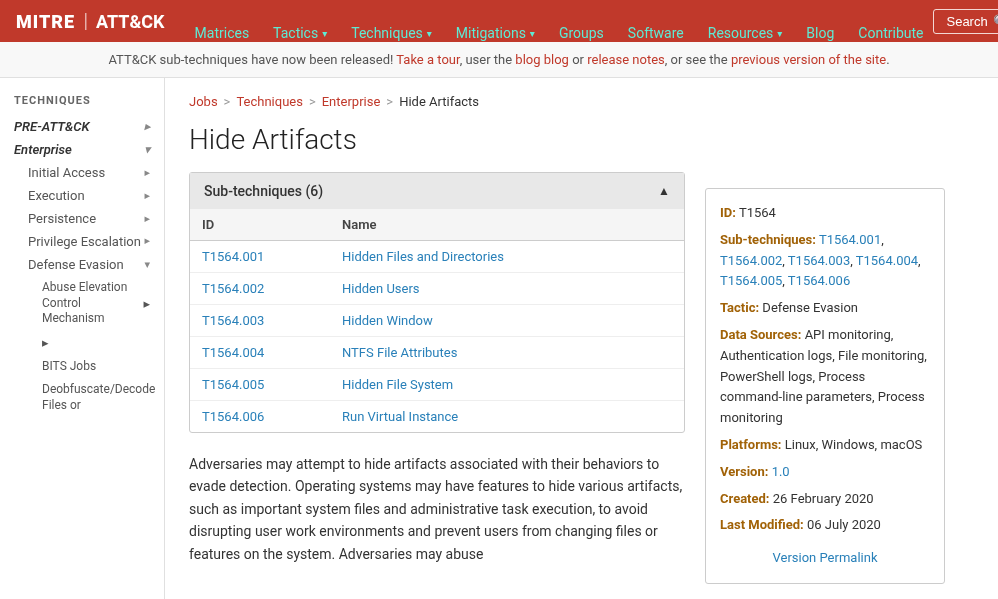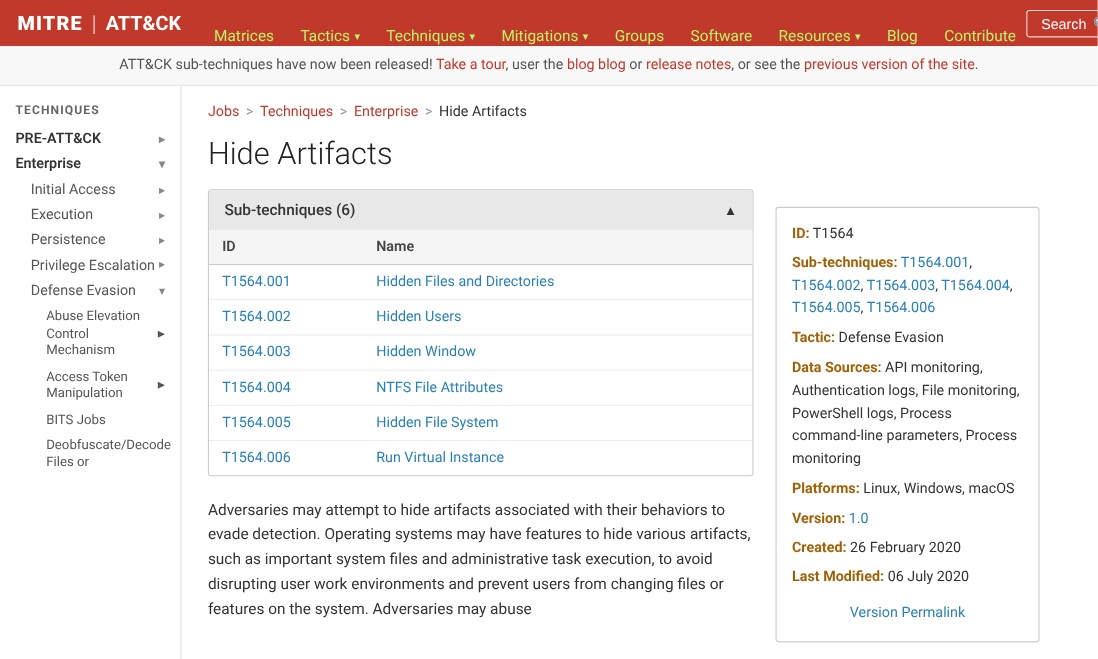--- a/index.html
+++ b/index.html
@@ -5,36 +5,36 @@
     * { box-sizing: border-box; margin: 0; padding: 0; }
     body { font-family: -apple-system, BlinkMacSystemFont, "Segoe UI", Roboto, Arial, sans-serif; font-size: 14px; color: #333; background: #fff; }
 
     
     .header { background: #c0392b; display: flex; align-items: center; padding: 0 16px; height: 42px; }
     .logo-area { display: flex; align-items: center; margin-right: 20px; }
     .logo-mitre { color: #fff; font-weight: 900; font-size: 18px; letter-spacing: 1px; }
     .logo-sep { color: rgba(255,255,255,0.6); margin: 0 8px; font-size: 20px; }
     .logo-attck { color: #fff; font-weight: 700; font-size: 18px; }
     .nav-items { display: flex; align-items: center; gap: 4px; flex: 1; }
-    .nav-item { color: #bef264; text-decoration: none; padding: 0 10px; height: 42px; display: flex; align-items: center; font-size: 14px; cursor: pointer; margin-top: 24px; }
+    .nav-item { color: #5eead4; text-decoration: none; padding: 0 10px; height: 42px; display: flex; align-items: center; font-size: 14px; cursor: pointer; margin-top: 24px; }
     .nav-item .caret { font-size: 10px; margin-left: 4px; }
     .search-btn { border: 1px solid rgba(255,255,255,0.8); background: transparent; color: #fff; padding: 4px 12px; border-radius: 3px; cursor: pointer; display: flex; align-items: center; gap: 6px; font-size: 13px; }
 
     
     .banner { background: #f8f8f8; border-bottom: 1px solid #e0e0e0; padding: 10px 16px; text-align: center; font-size: 13px; color: #555; }
     .banner a { color: #c0392b; text-decoration: none; }
 
     
     .layout { display: flex; min-height: calc(599px - 42px - 41px); }
 
     
     .sidebar { width: 165px; min-width: 165px; border-right: 1px solid #e0e0e0; padding: 16px 0; background: #fff; overflow-y: auto; }
     .sidebar-title { font-size: 11px; font-weight: 700; color: #666; letter-spacing: 1px; padding: 0 14px 8px; }
     .sidebar-item { padding: 4px 14px; font-size: 13px; cursor: pointer; display: flex; align-items: center; justify-content: space-between; }
-    .sidebar-item.top-level { font-weight: 600; color: #333; }
+    .sidebar-item.top-level { font-weight: 600; color: #333; font-style: italic; }
     .sidebar-item.sub { padding-left: 28px; color: #555; }
     .sidebar-item .caret { font-size: 11px; color: #888; }
     .sidebar-sub-group { }
     .sidebar-sub-item { padding: 4px 14px 4px 28px; font-size: 13px; cursor: pointer; color: #555; }
     .sidebar-sub-item.deeper { padding-left: 42px; }
 
     
     .main { flex: 1; padding: 16px 24px; overflow-y: auto; max-width: 820px; }
     .breadcrumb { font-size: 13px; color: #666; margin-bottom: 14px; display: flex; align-items: center; gap: 6px; flex-wrap: wrap; }
     .breadcrumb a { color: #c0392b; text-decoration: none; }
@@ -145,21 +145,20 @@
       <div class="sidebar-item sub">
         <span>Defense Evasion</span>
         <span class="caret">▾</span>
       </div>
       <div class="sidebar-sub-group">
         <div class="sidebar-sub-item deeper" style="display:flex; justify-content: space-between; align-items: center;">
           <span style="line-height:1.3; font-size:12px;">Abuse Elevation Control Mechanism</span>
           <span class="caret">▸</span>
         </div>
         <div class="sidebar-sub-item deeper" style="display:flex; justify-content: space-between; align-items: center;">
-          <span style="line-height:1.3; font-size:12px;">Access Token Manipulation</span>
           <span class="caret">▸</span>
         </div>
         <div class="sidebar-sub-item deeper">
           <span style="font-size:12px;">BITS Jobs</span>
         </div>
         <div class="sidebar-sub-item deeper">
           <span style="font-size:12px; line-height:1.3;">Deobfuscate/Decode Files or</span>
         </div>
       </div>
     </div>

